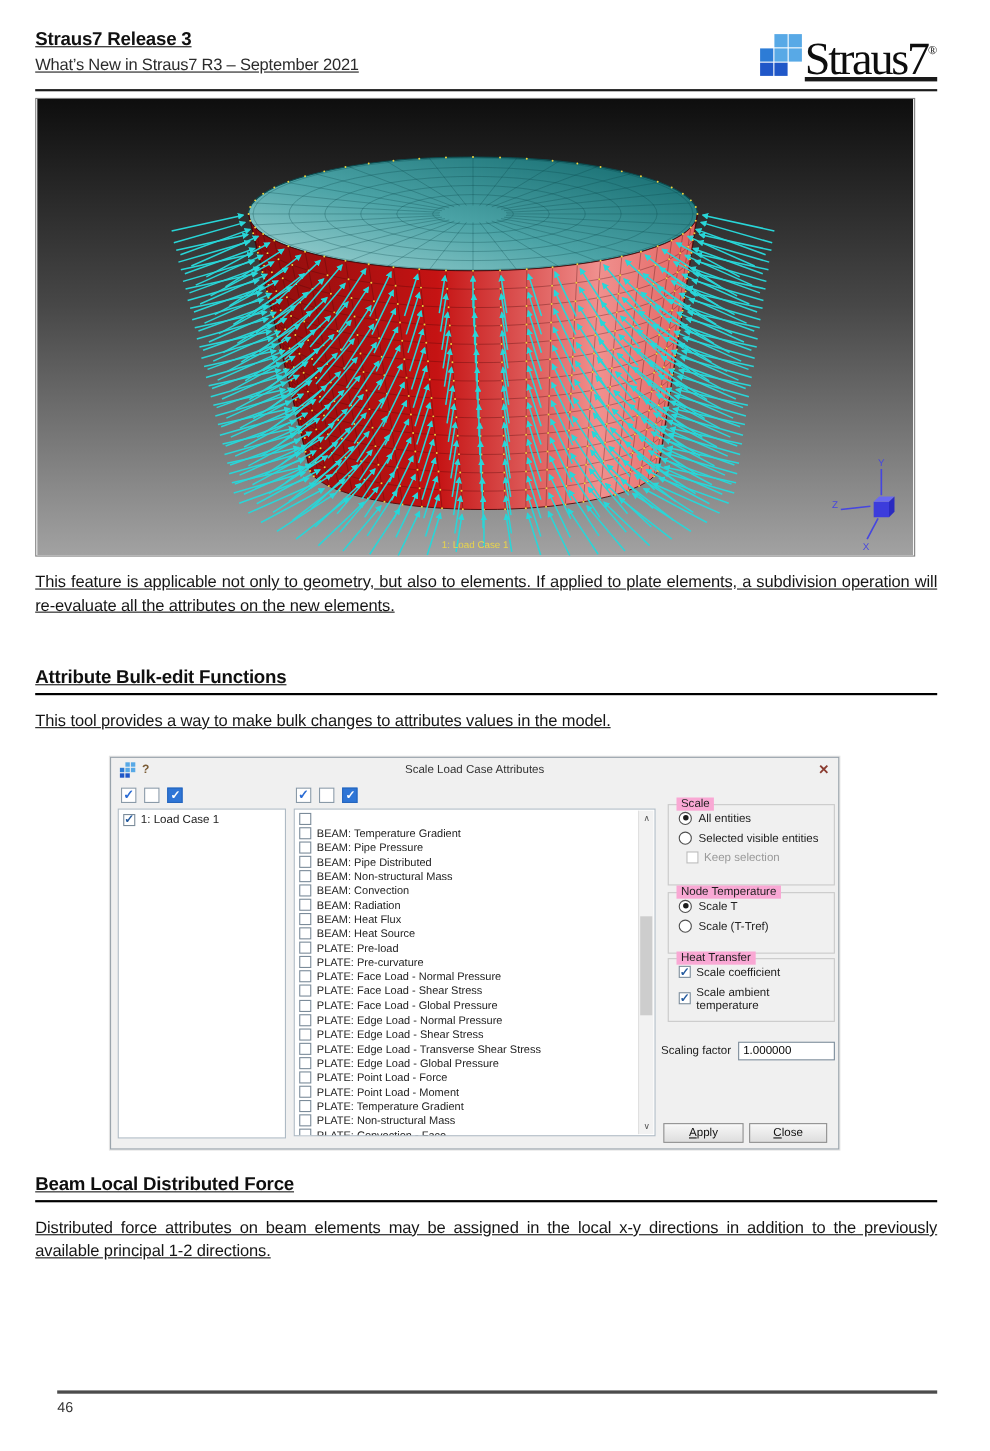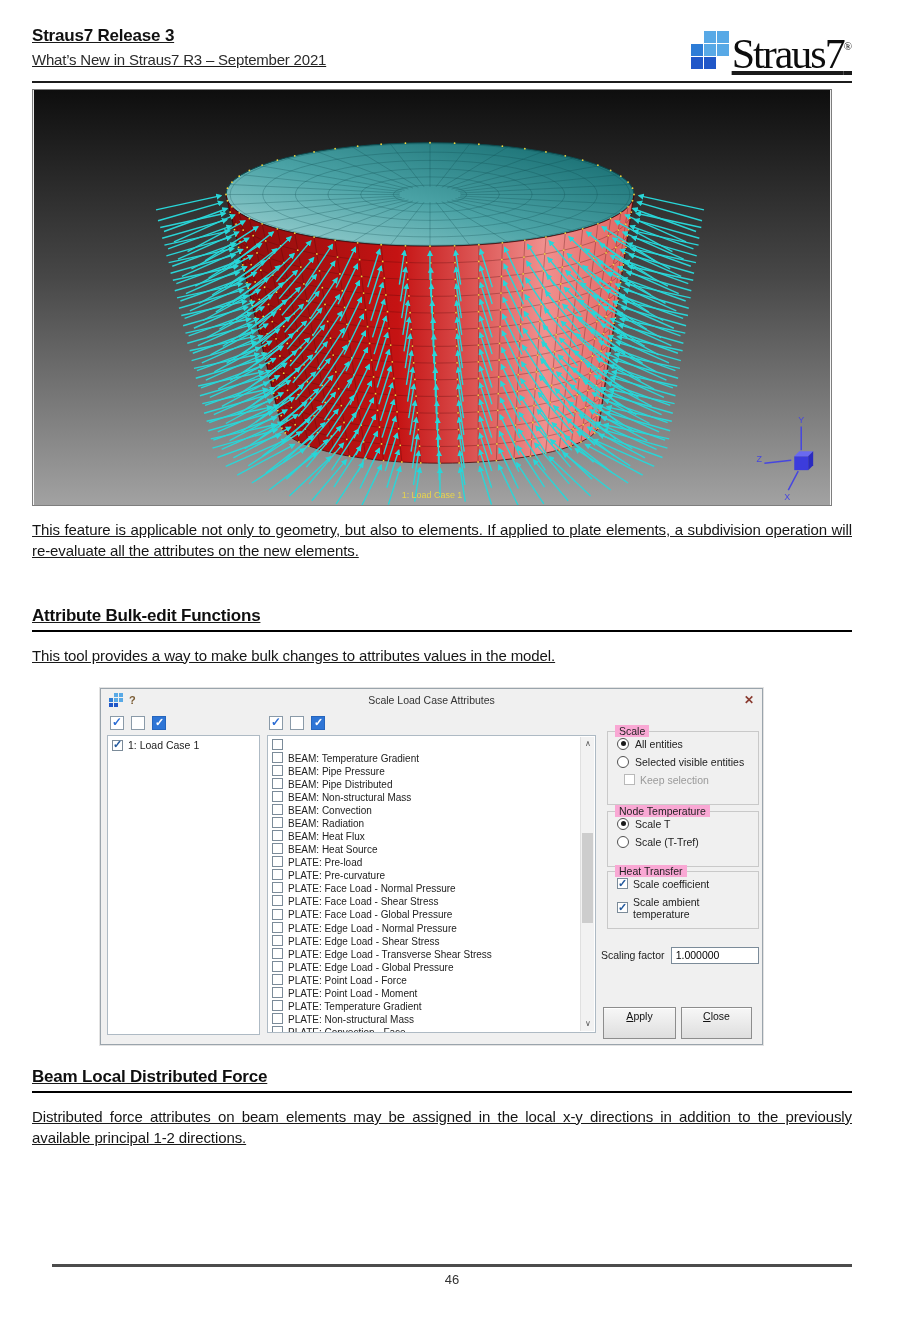--- a/index.html
+++ b/index.html
@@ -73,29 +73,29 @@
   .g-label { position:absolute; top:-7px; left:7px; background:#f9a8d4; padding:0 4px; font-size:10.5px; color:#1f1f1f; }
   .opt-row { display:flex; align-items:center; margin:6px 0 0 9px; font-size:10.5px; }
   .opt-row.indent { margin-left:16px; color:#9a9a9a; }
   .radio { flex:none; width:12px; height:12px; border:1px solid #505050; border-radius:50%; background:#fff; position:relative; margin-right:6px; }
   .radio.sel::after { content:""; position:absolute; left:2.5px; top:2.5px; width:5px; height:5px; background:#1c1c1c; border-radius:50%; }
 
   .sf-row { position:absolute; left:500px; top:258px; width:164px; display:flex; align-items:center; }
   .sf-label { font-size:10.5px; margin-right:6px; }
   .sf-input { width:88px; height:17px; border:1px solid #7b8b99; background:#fff; font-family:"Liberation Sans",sans-serif; font-size:10.5px; padding:1px 4px; }
 
-  .dlg-btn { position:absolute; bottom:5px; height:32px; background:linear-gradient(#f7f7f7,#dedede); border:1px solid #8d8d8d; box-shadow:inset 0 1px 0 #fff; font-size:10.5px; color:#111; display:block; text-align:center; line-height:16px; }
+  .dlg-btn { position:absolute; bottom:5px; height:18px; background:linear-gradient(#f7f7f7,#dedede); border:1px solid #8d8d8d; box-shadow:inset 0 1px 0 #fff; font-size:10.5px; color:#111; display:block; text-align:center; line-height:16px; }
   .dlg-btn::first-letter { text-decoration:underline; }
   .btn-apply { left:502px; width:73px; }
   .btn-close { left:580px; width:71px; }
 
   
   .footer { position:absolute; left:52px; right:48px; top:1264px; }
   .footer-rule { height:3px; background:#4c4c4c; }
-  .page-num { text-align:center; font-size:13px; color:#333; margin-top:5px; }
+  .page-num { text-align:left; font-size:13px; color:#333; margin-top:5px; }
 </style>
 </head>
 <body>
 
 <div class="page">
   <div class="content">
 
     <div class="hdr">
       <div>
         <div class="doc-title">Straus7 Release 3</div>

